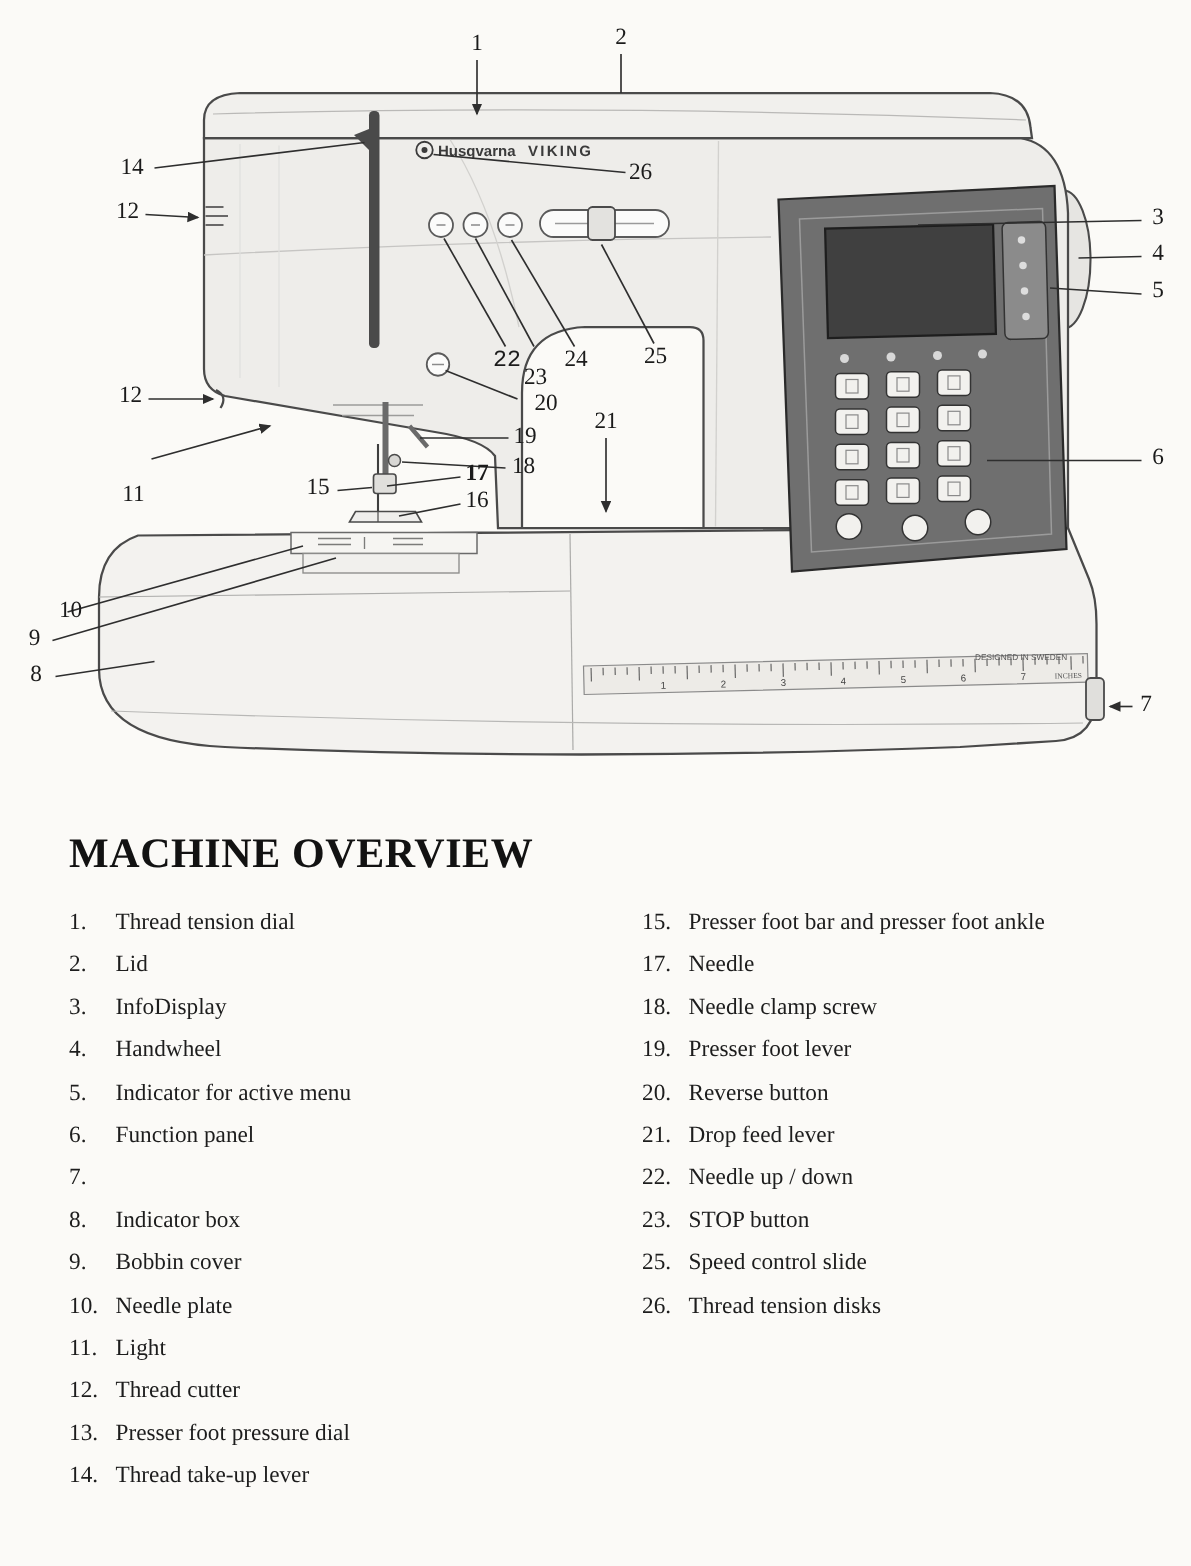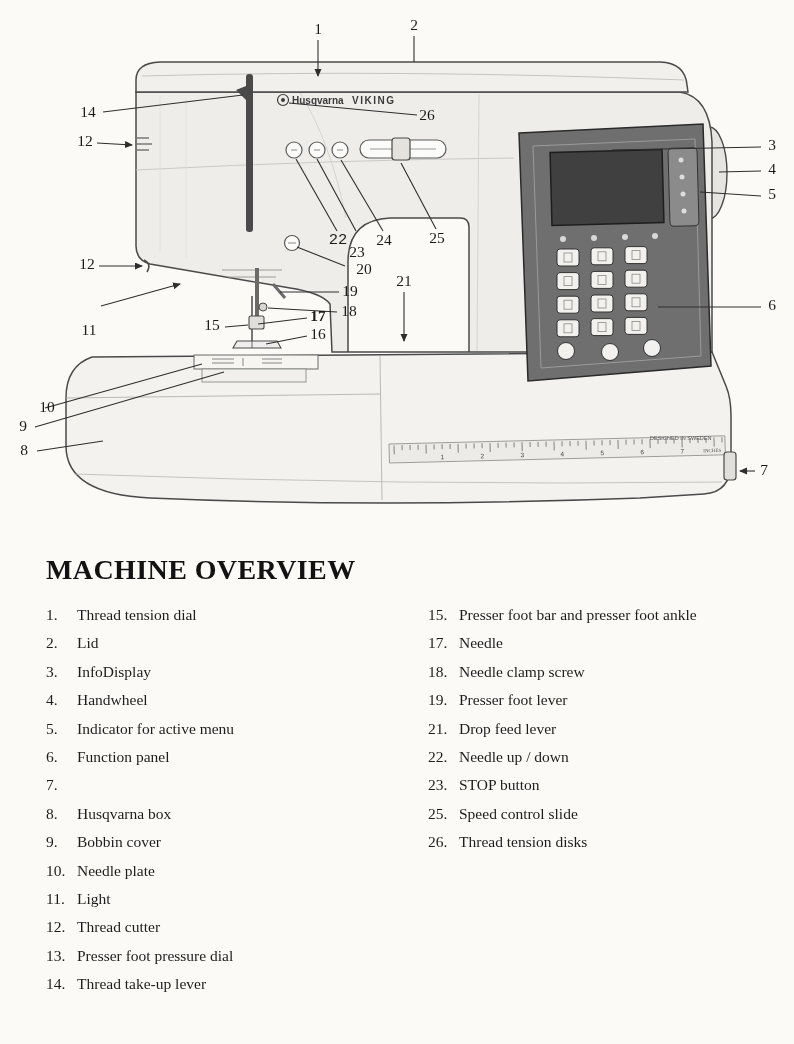--- a/index.html
+++ b/index.html
@@ -317,21 +317,21 @@
         </li>
         <li>
           <span class="num">6.</span>
           <span class="lbl">Function panel</span>
         </li>
         <li>
           <span class="num">7.</span>
         </li>
         <li>
           <span class="num">8.</span>
-          <span class="lbl">Husqvarna box</span>
+          <span class="lbl">Indicator box</span>
         </li>
         <li>
           <span class="num">9.</span>
           <span class="lbl">Bobbin cover</span>
         </li>
         <li>
           <span class="num">10.</span>
           <span class="lbl">Needle plate</span>
         </li>
         <li>
@@ -362,20 +362,24 @@
         </li>
         <li>
           <span class="num">18.</span>
           <span class="lbl">Needle clamp screw</span>
         </li>
         <li>
           <span class="num">19.</span>
           <span class="lbl">Presser foot lever</span>
         </li>
         <li>
+          <span class="num">20.</span>
+          <span class="lbl">Reverse button</span>
+        </li>
+        <li>
           <span class="num">21.</span>
           <span class="lbl">Drop feed lever</span>
         </li>
         <li>
           <span class="num">22.</span>
           <span class="lbl">Needle up / down</span>
         </li>
         <li>
           <span class="num">23.</span>
           <span class="lbl">STOP button</span>

